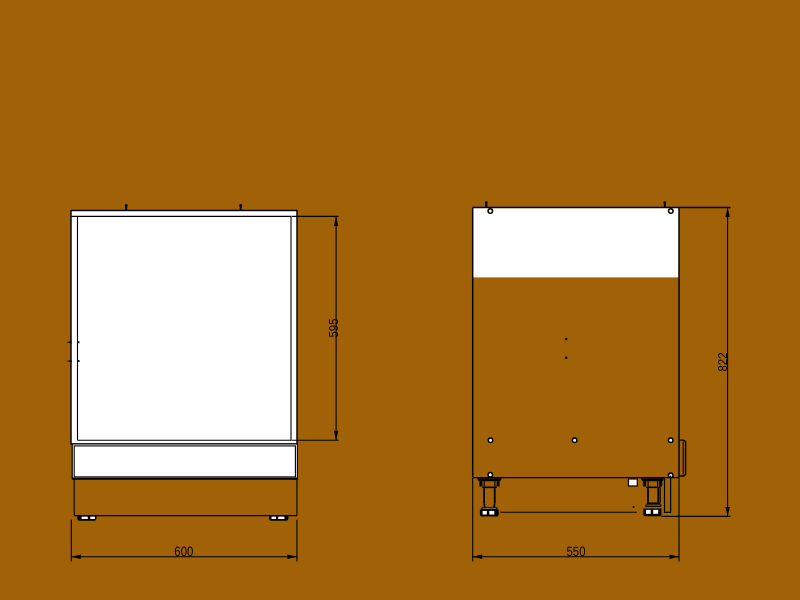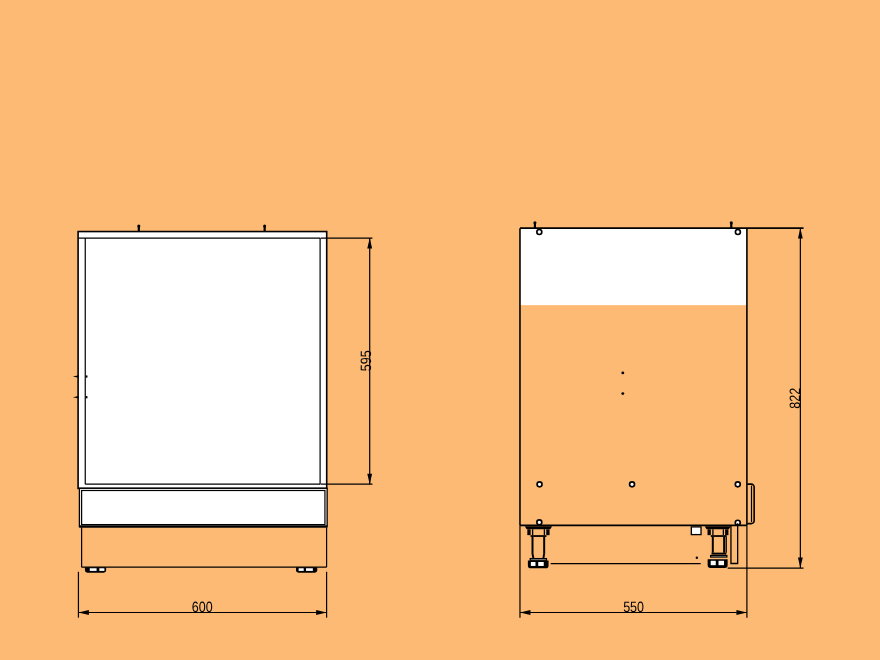--- a/index.html
+++ b/index.html
@@ -1,16 +1,16 @@
 <!DOCTYPE html>
 <html><head>
 <meta charset="utf-8">
 <style>
   html,body{margin:0;padding:0;background:#ffffff;}
-  .wrap{width:800px;height:600px;position:relative;background:#fdba74;}
+  .wrap{width:800px;height:600px;position:relative;background:#a16207;}
   svg{display:block;}
   text{font-family:"Liberation Sans",sans-serif;fill:#000;}
 </style>
 </head>
 <body>
 <div class="wrap">
 <svg width="800" height="600" viewBox="0 0 800 600" fill="none" stroke-linecap="butt">
 
 <g stroke="#000" stroke-width="1.45">
   <rect x="71" y="210.5" width="226" height="233.5" fill="#fff"></rect>

